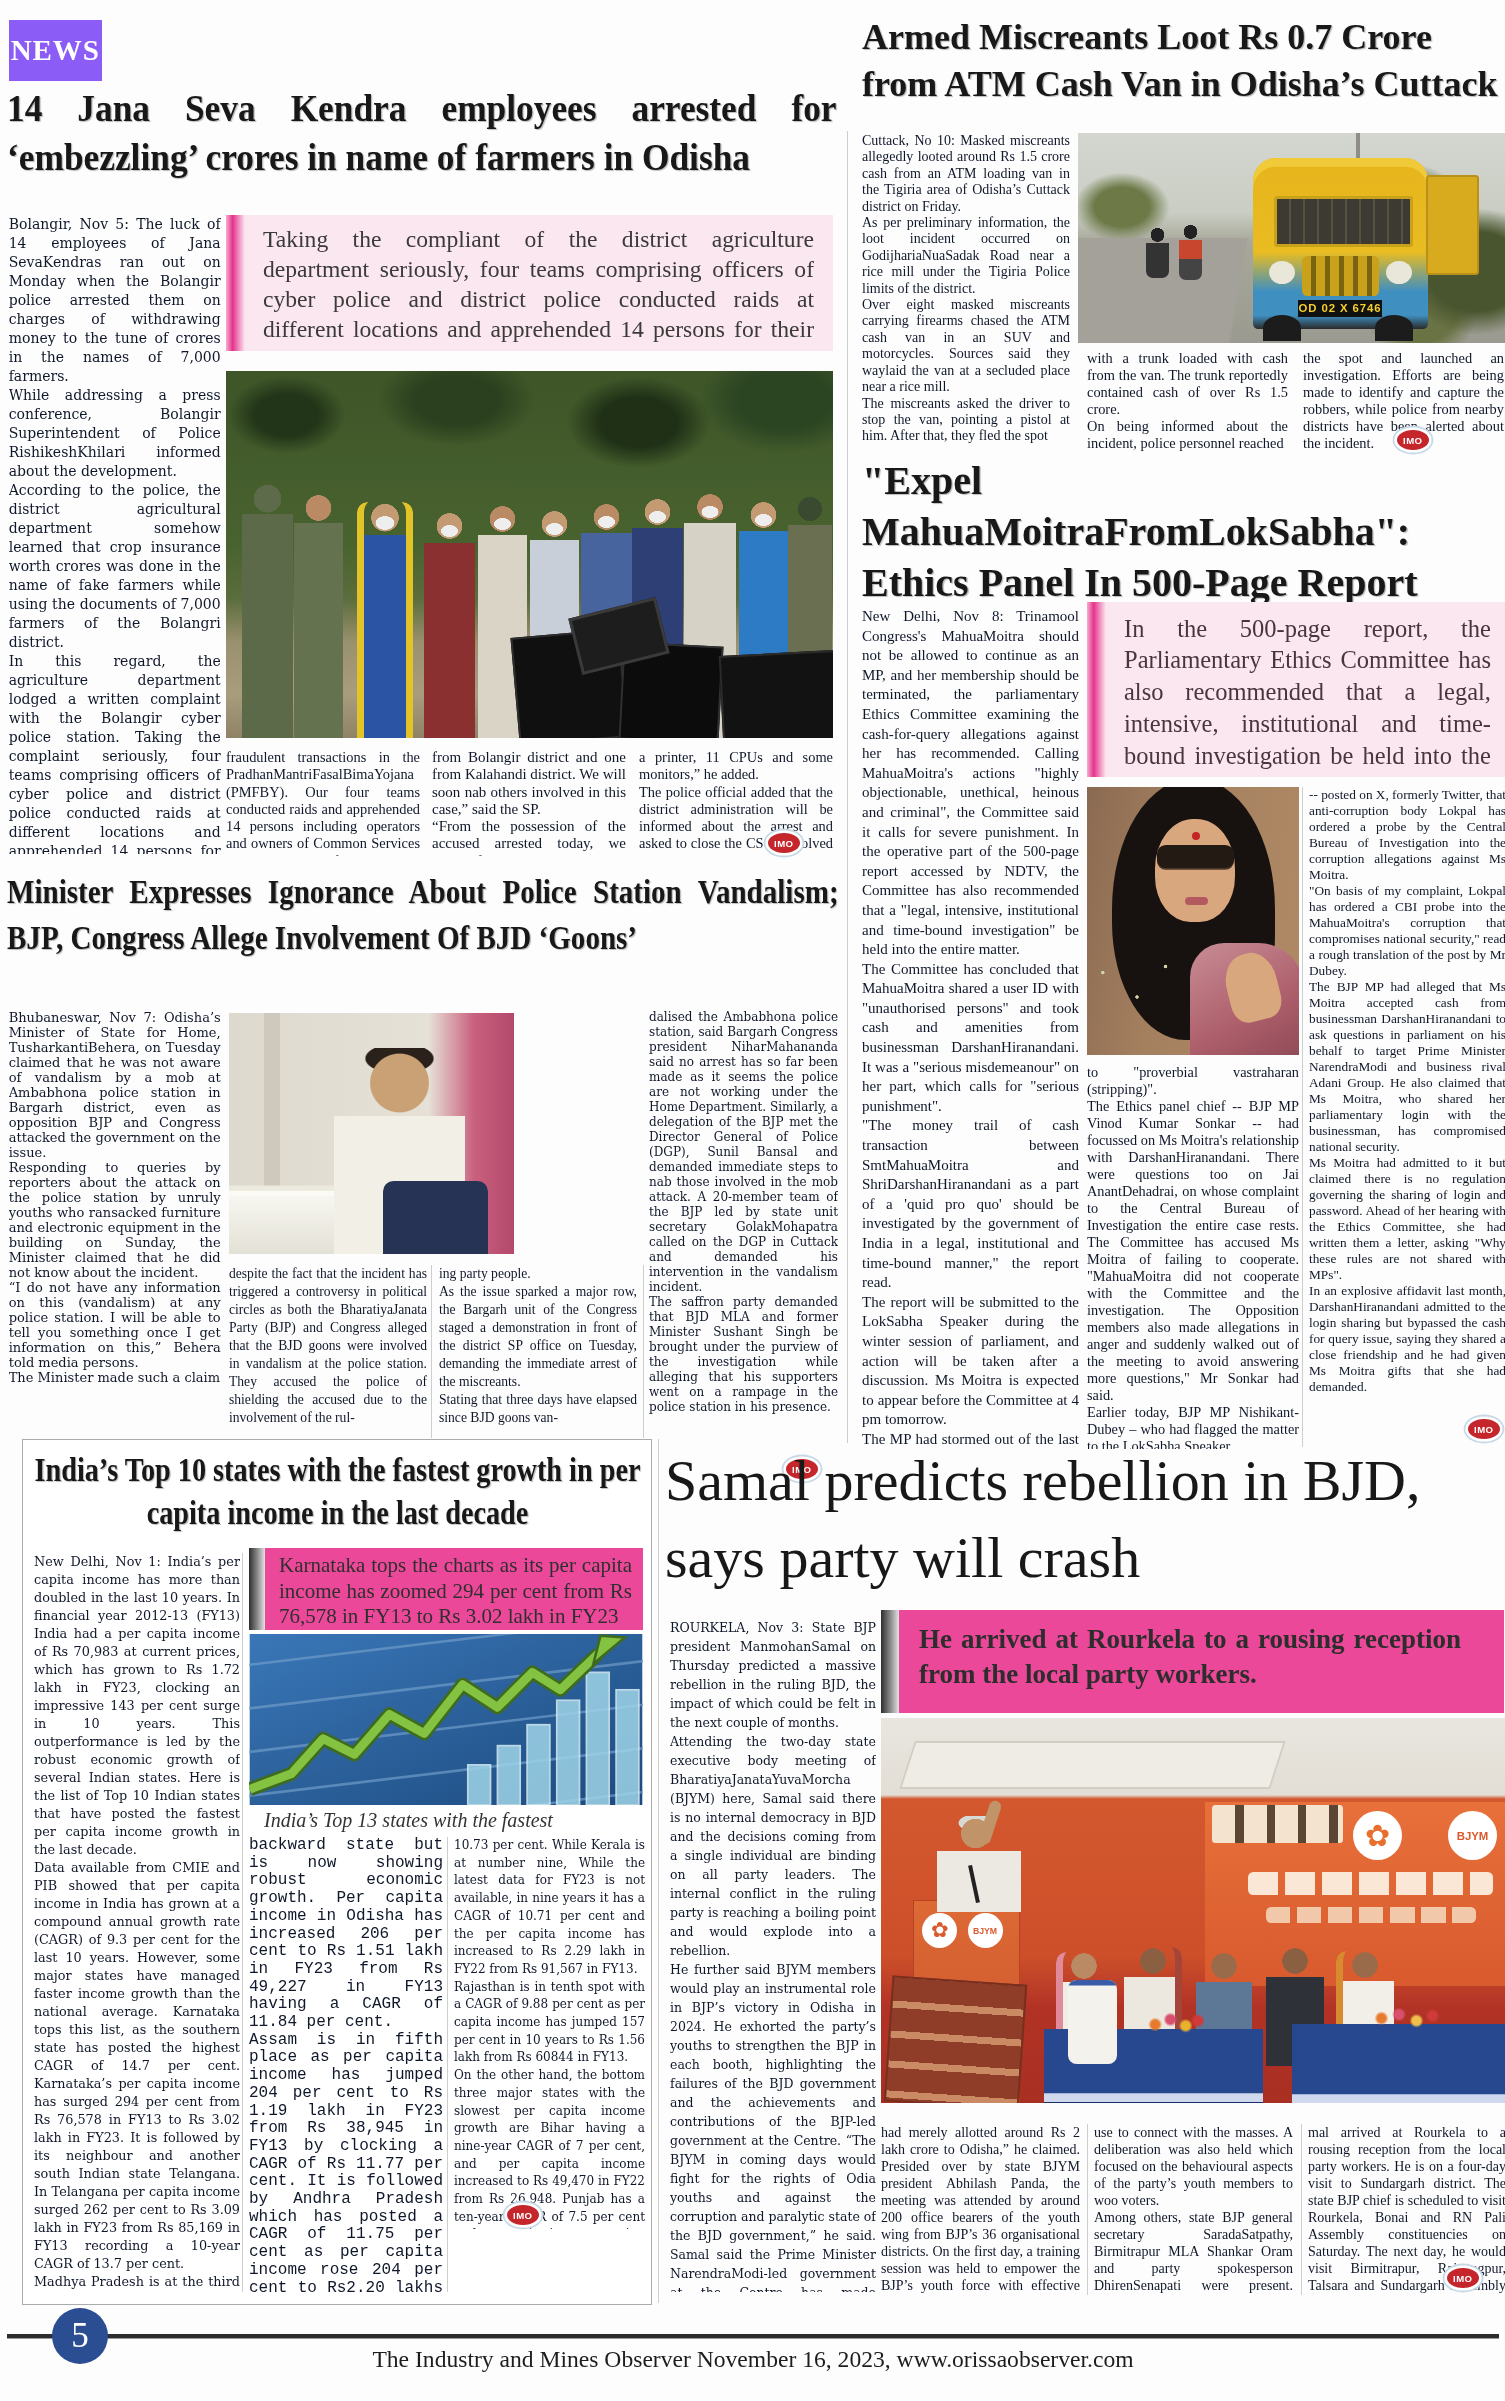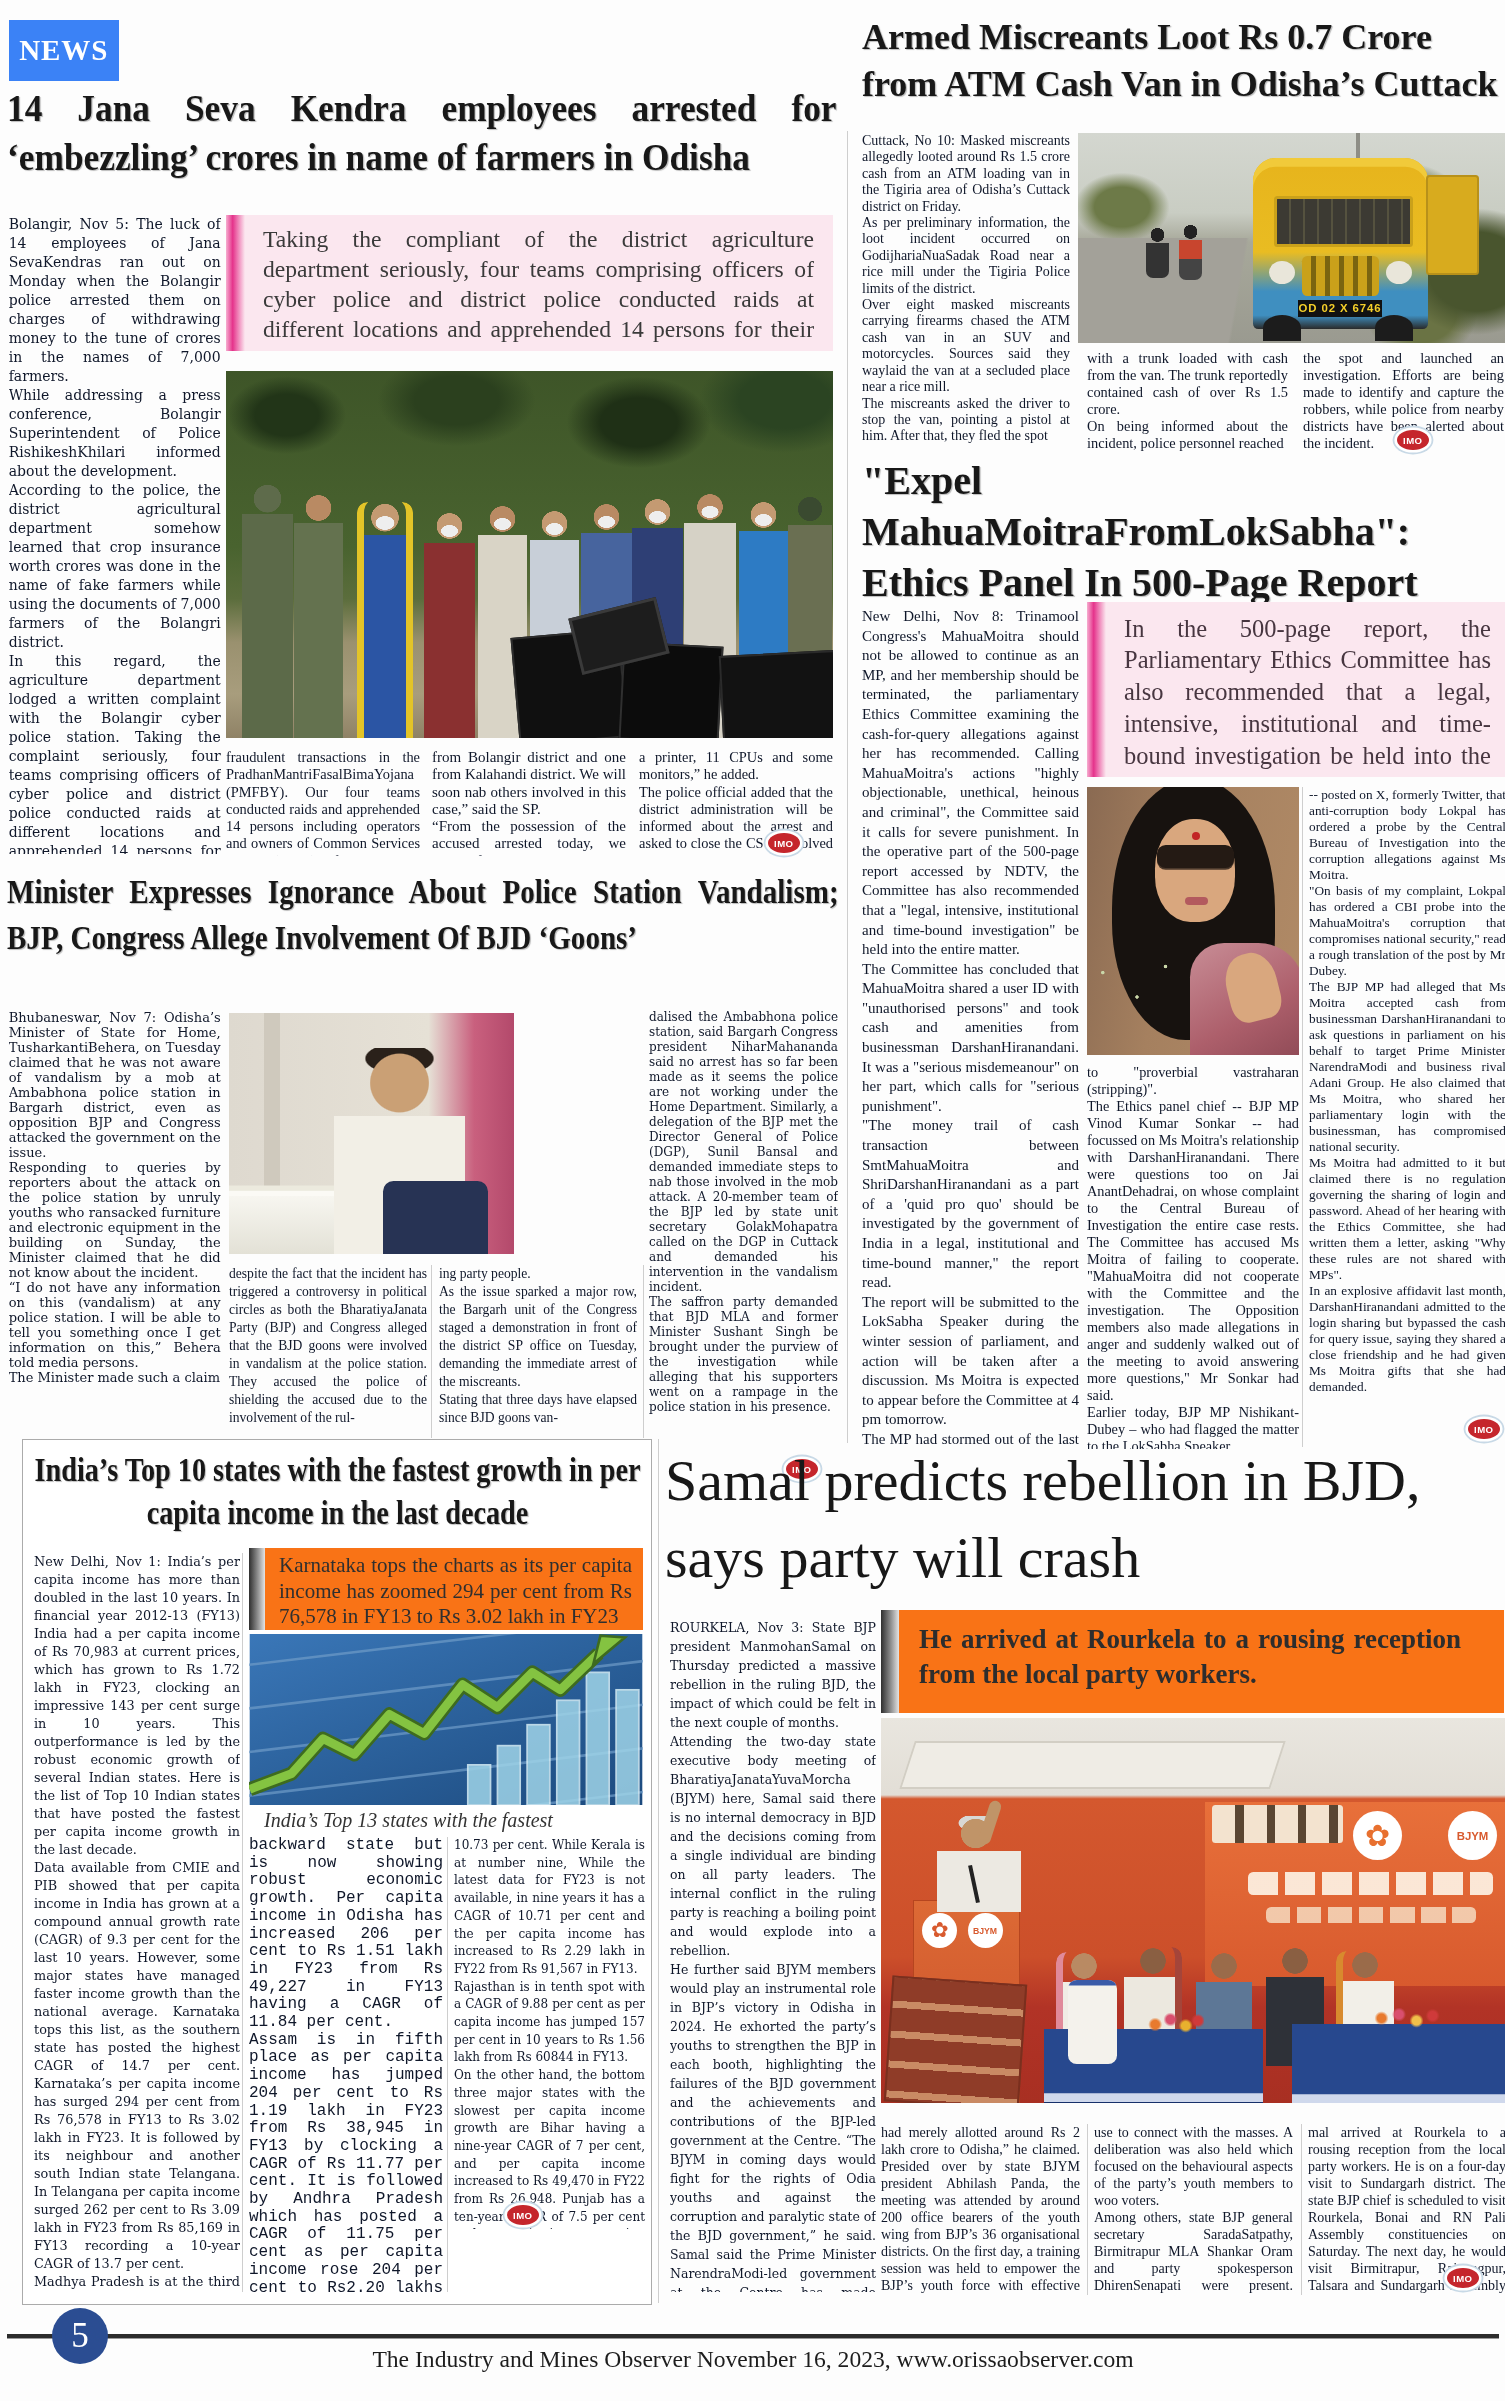--- a/index.html
+++ b/index.html
@@ -5,38 +5,38 @@
   html,body{margin:0;padding:0;background:#e9e9e9;}
   .page{position:relative;width:1506px;height:2401px;background:#fdfdfd;margin:0 auto;overflow:hidden;
         font-family:"Liberation Serif",serif;}
   .abs{position:absolute;}
   .hl{font-family:"Liberation Serif",serif;font-weight:bold;color:#181818;
       text-shadow:1.3px 1.3px 0.9px rgba(70,70,70,.35);}
   .col{white-space:pre-line;text-align:justify;color:#0f172a;overflow:hidden;}
   .times{font-family:"Liberation Serif",serif;}
   .wide{font-family:"DejaVu Serif",serif;}
   .pq-pink{background:#fbe7ef;}
-  .pq-gray{background:#f97316;}
+  .pq-gray{background:#ec4899;}
   .bar-pink{background:linear-gradient(90deg,#f6aed0 0%,#e5338b 35%,#fbe7ef 100%);}
   .bar-gray{background:linear-gradient(90deg,#2e2e2e 0%,#8f8f8f 55%,#e4e4e4 100%);}
   .pqt{font-family:"Liberation Serif",serif;color:#40333a;text-align:justify;white-space:pre-line;}
   .vrule{background:#cecece;width:0.9px;}
   .imo{display:flex;align-items:center;justify-content:center;width:31.5px;height:20px;border-radius:50%;
        background:#c5262c;color:#fff;font-family:"Liberation Sans",sans-serif;font-size:9.6px;font-weight:bold;
        box-shadow:0 0 0 2.6px #fff,0 0 0 4.4px #c8d9e6;letter-spacing:0.4px;}
   .photo{overflow:hidden;}
   .person{position:absolute;border-radius:10.5px 10.5px 0 0;}
   .cap{font-style:italic;color:#333;}
 </style>
 </head>
 <body>
 
 <div class="page">
 
-  <div class="abs" style="left:8.7px;top:20px;width:110px;height:61px;background:#3b82f6;display:flex;align-items:center;justify-content:center;">
+  <div class="abs" style="left:8.7px;top:20px;width:93px;height:61px;background:#8b5cf6;display:flex;align-items:center;justify-content:center;">
     <span style="color:#fff;font-weight:bold;font-size:29px;font-family:'Liberation Serif',serif;letter-spacing:0.9px;">NEWS</span>
   </div>
 
   <div class="abs hl" style="left:7px;top:84px;width:892px;font-size:38px;line-height:1.30;text-align:justify;transform:scaleX(.93);transform-origin:left top;">14 Jana Seva Kendra employees arrested for ‘embezzling’ crores in name of farmers in Odisha</div>
 
   <div class="abs col wide" style="left:8.7px;top:215px;width:212px;height:639px;font-size:14px;line-height:19px;">Bolangir, Nov 5: The luck of 14 employees of Jana SevaKendras ran out on Monday when the Bolangir police arrested them on charges of withdrawing money to the tune of crores in the names of 7,000 farmers.
 While addressing a press conference, Bolangir Superintendent of Police RishikeshKhilari informed about the development.
 According to the police, the district agricultural department somehow learned that crop insurance worth crores was done in the name of fake farmers while using the documents of 7,000 farmers of the Bolangri district.
 In this regard, the agriculture department lodged a written complaint with the Bolangir cyber police station. Taking the complaint seriously, four teams comprising officers of cyber police and district police conducted raids at different locations and apprehended 14 persons for their alleged involvement in the crime.
 During the investigation, the police seized laptops, computers and mobile phones from their possession.

